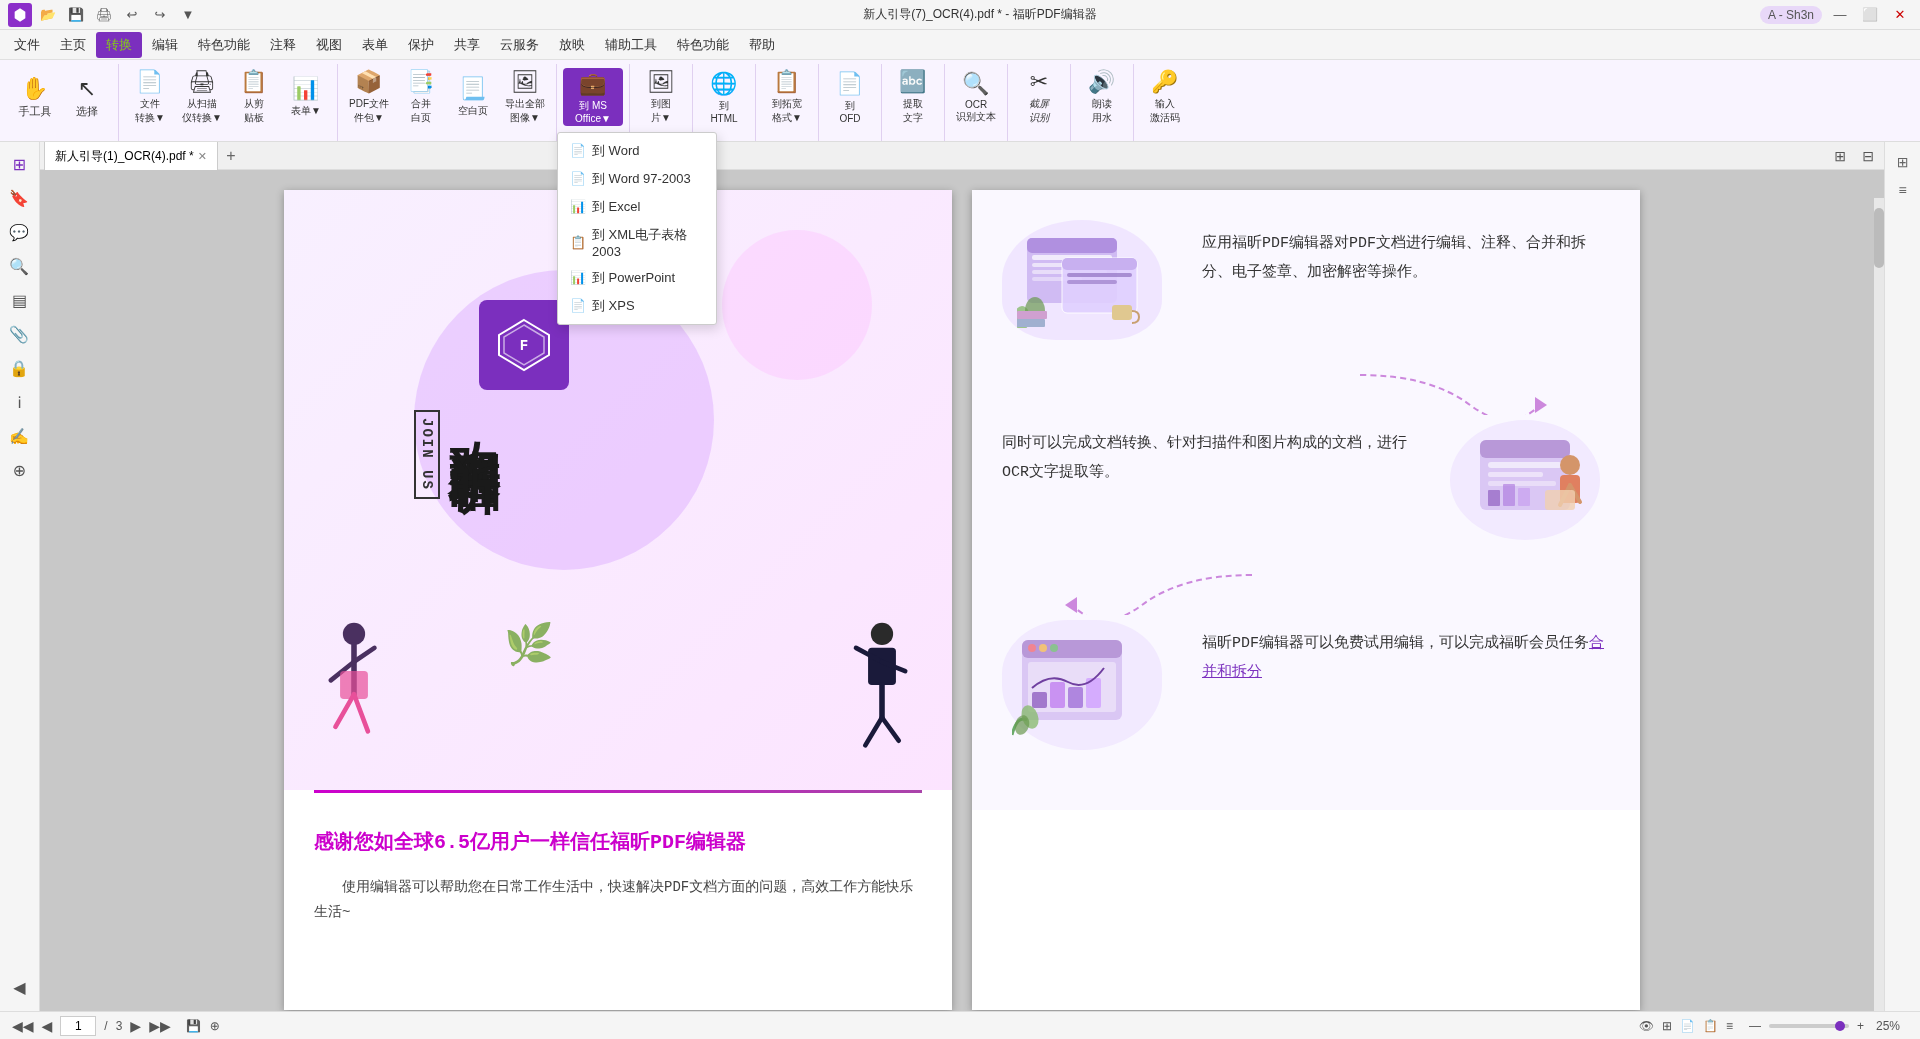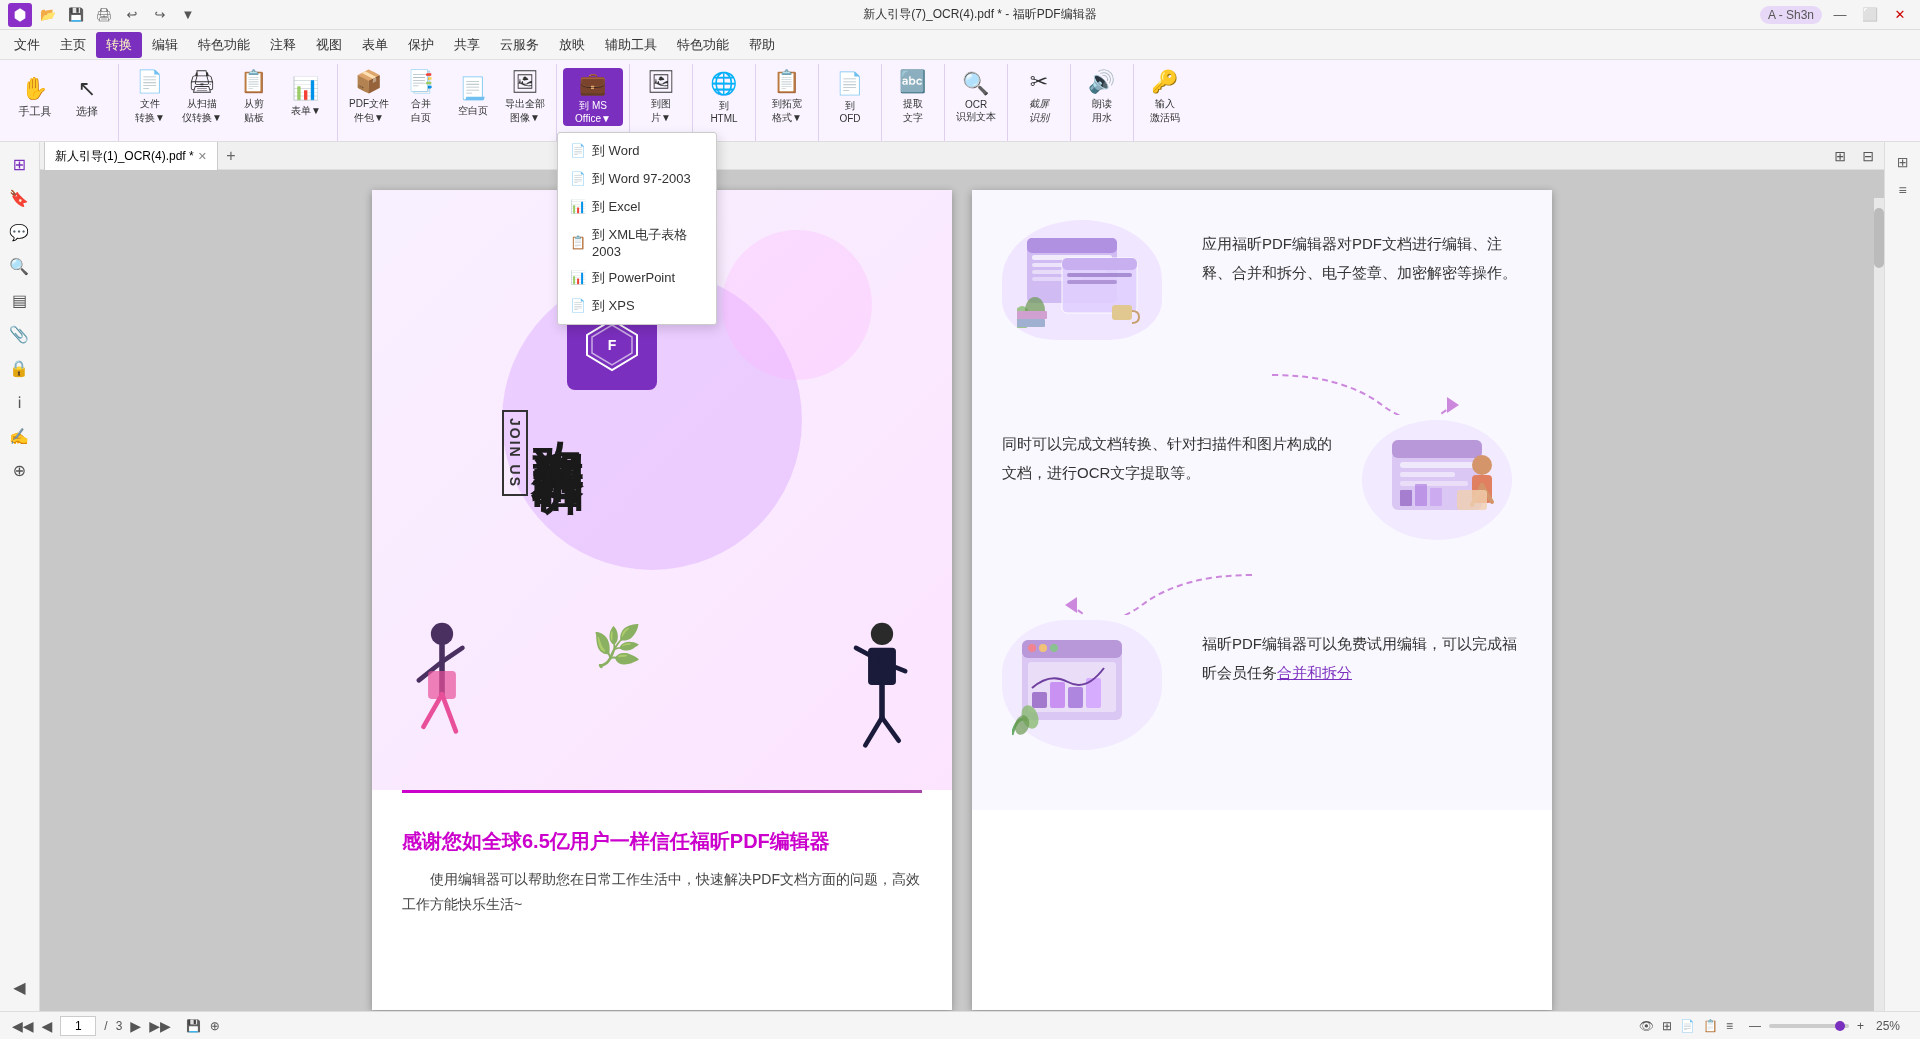--- a/index.html
+++ b/index.html
@@ -31,21 +31,21 @@
       padding: 0 4px;
       border-bottom: 1px solid #e0e0e0;
     }
     .menu-item {
       padding: 4px 10px;
       cursor: pointer;
       font-size: 13px;
       color: #333;
       border-radius: 3px;
     }
-    .menu-item.active { background: #7B2FBE; color: #fef9c3; font-family: Liberation Mono, monospace; }
+    .menu-item.active { background: #7B2FBE; color: #84cc16; font-family: Liberation Mono, monospace; }
 
     
     #ribbon {
       height: 82px;
       background: #f9f4ff;
       border-bottom: 1px solid #ddd;
       display: flex;
       align-items: stretch;
       padding: 4px 4px 0 4px;
       position: relative;
@@ -187,24 +187,25 @@
       padding: 20px;
       gap: 20px;
       background: #c8c8c8;
       position: relative;
     }
 
     
     .pdf-page {
       background: white;
       box-shadow: 0 2px 8px rgba(0,0,0,0.3);
-      width: 580px;
+      width: 668px;
       min-height: 820px;
       position: relative;
       overflow: hidden;
+      font-family: Liberation Mono, monospace;
     }
 
     
     #right-panel {
       width: 36px;
       background: #f5f5f5;
       border-left: 1px solid #ddd;
       display: flex;
       flex-direction: column;
       align-items: center;
@@ -349,21 +350,21 @@
       opacity: 0.7;
     }
     .page1-bottom {
       padding: 20px 30px;
       background: white;
     }
     .page1-heading {
       font-size: 20px;
       font-weight: bold;
       color: #cc00cc;
-      margin-bottom: 12px;
+      margin-bottom: 20px;
     }
     .page1-text {
       font-size: 14px;
       color: #444;
       line-height: 1.8;
       text-indent: 2em;
     }
     .divider-line {
       height: 3px;
       background: linear-gradient(to right, #cc00cc, #aa44aa);

